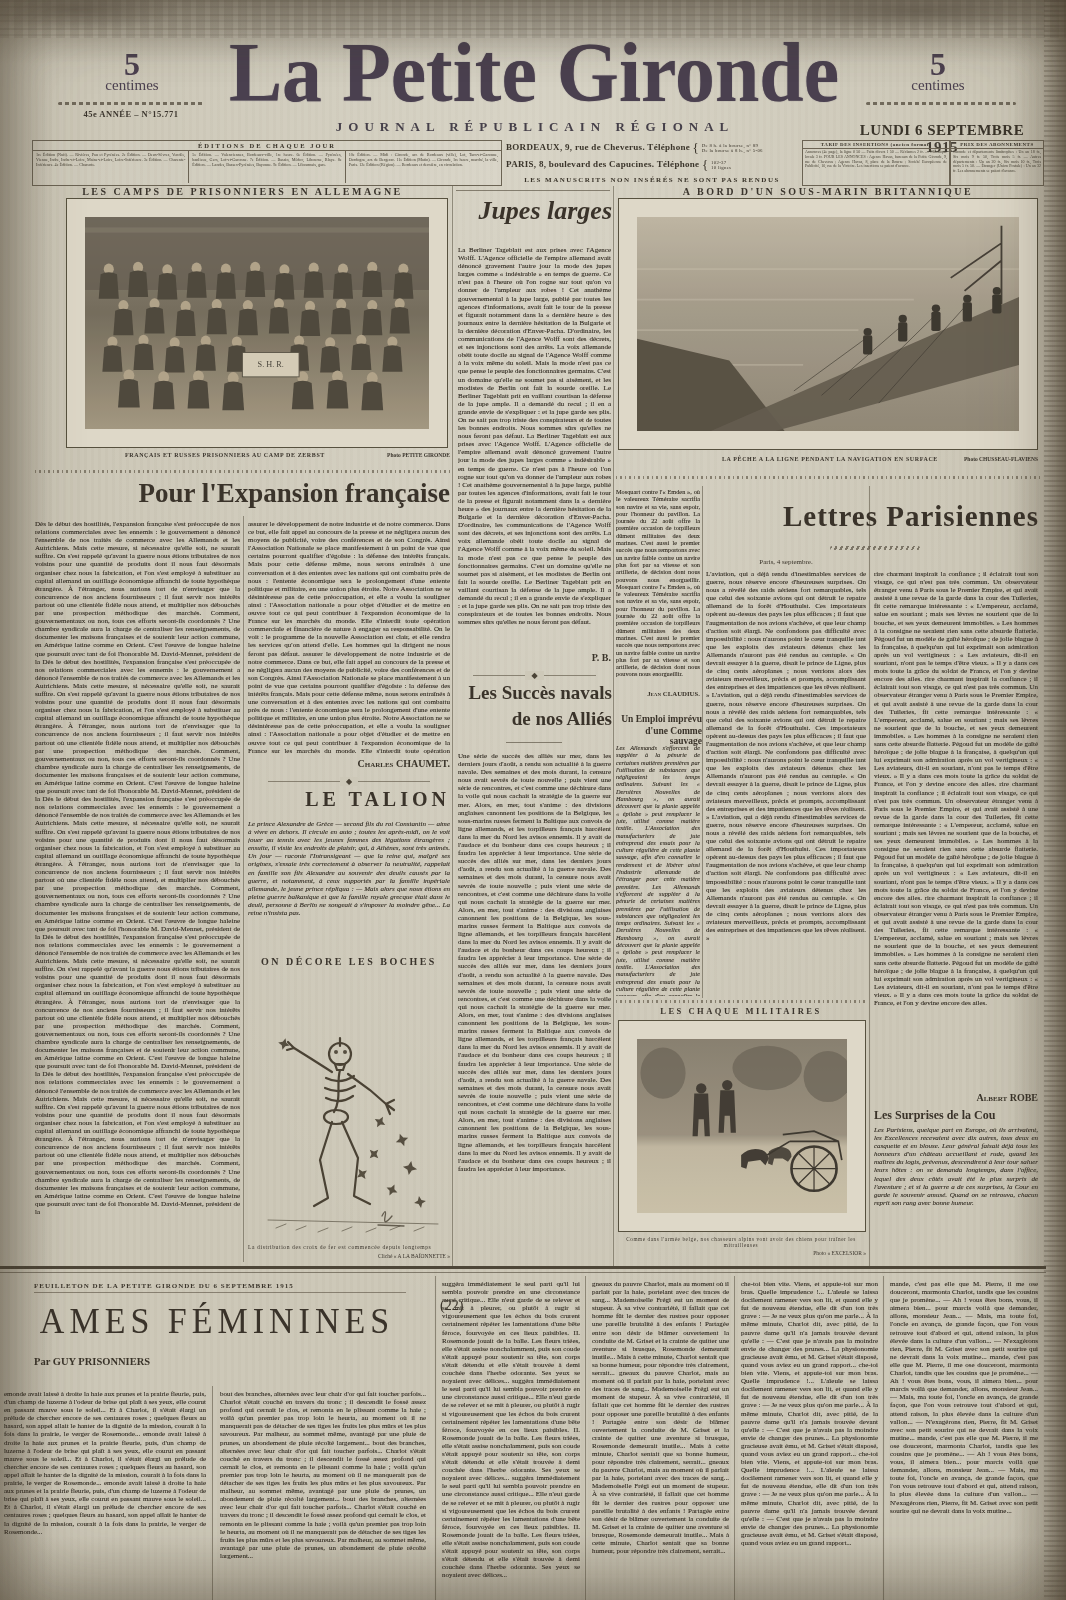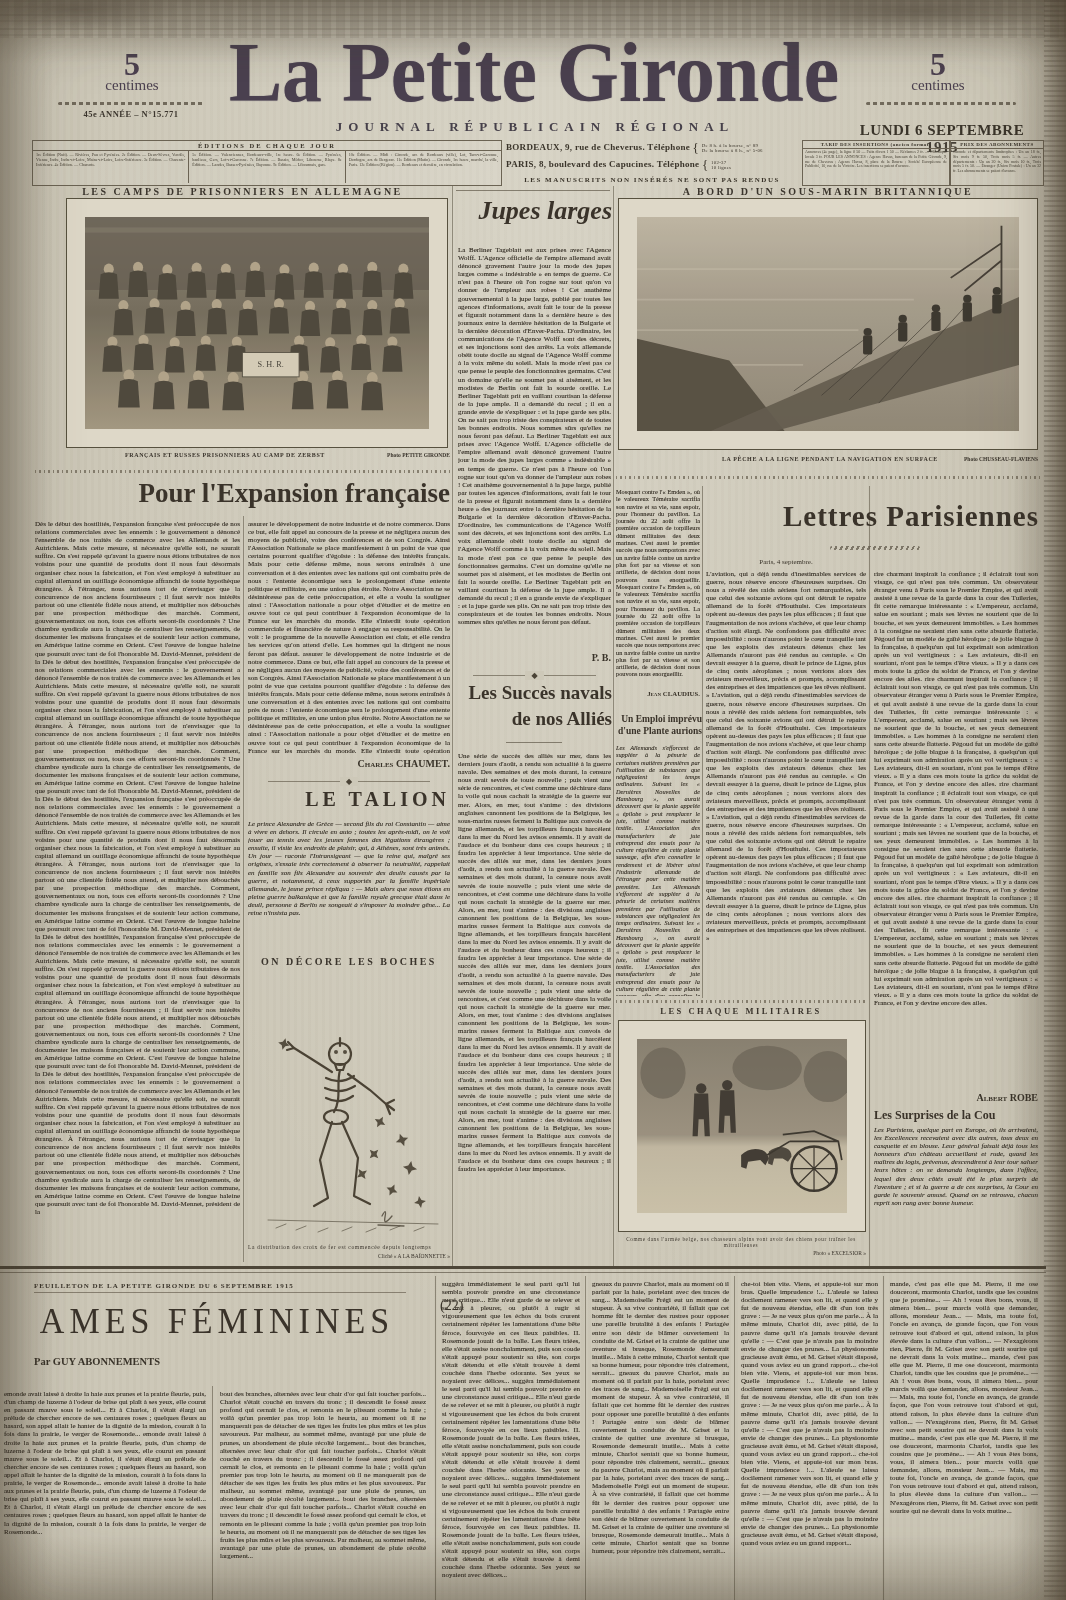--- a/index.html
+++ b/index.html
@@ -312,21 +312,21 @@
     <rect width="414" height="246" fill="#d6ccb4" opacity=".07"></rect>
   </svg>
 </div>
 <div class="abs cap" style="left:680px;top:456px;width:300px;text-align:center;">LA PÊCHE A LA LIGNE PENDANT LA NAVIGATION EN SURFACE</div>
 <div class="abs credit" style="left:928px;top:456px;width:110px;text-align:right;">Photo CHUSSEAU-FLAVIENS</div>
 <div class="chain" style="left:616px;top:476px;width:424px;"></div>
 
 <div class="col" style="left:616px;top:488px;width:84px;height:198px;font-size:6.3px;line-height:7.3px;">Mosquart contre l'« Emden », où le valeureux Téméraire sacrifia son navire et sa vie, sans espoir, pour l'honneur du pavillon. La journée du 22 août offre la première occasion de torpilleurs dûment militaires des deux marines. C'est aussi le premier succès que nous remportons avec un navire faible contre un navire plus fort par sa vitesse et son artillerie, de décision dont nous pouvons nous enorgueillir. Mosquart contre l'« Emden », où le valeureux Téméraire sacrifia son navire et sa vie, sans espoir, pour l'honneur du pavillon. La journée du 22 août offre la première occasion de torpilleurs dûment militaires des deux marines. C'est aussi le premier succès que nous remportons avec un navire faible contre un navire plus fort par sa vitesse et son artillerie, de décision dont nous pouvons nous enorgueillir. </div>
 <div class="sig" style="left:616px;top:690px;width:84px;font-size:6.8px;">Jean CLAUDIUS.</div>
 <div class="abs h-big" style="left:614px;top:714px;width:88px;font-size:9.5px;">Un Emploi imprévu</div>
-<div class="abs h-big" style="left:614px;top:726px;width:88px;font-size:9.5px;">d'une Plante aurions</div>
+<div class="abs h-big" style="left:614px;top:726px;width:88px;font-size:9.5px;">d'une Comme sauvage</div>
 <div class="col it" style="left:616px;top:744px;width:84px;height:252px;font-size:6.3px;line-height:7.3px;">Les Allemands s'efforcent de suppléer à la pénurie de certaines matières premières par l'utilisation de substances que négligeaient les temps ordinaires. Suivant les « Dernières Nouvelles de Hambourg », on aurait découvert que la plante appelée « épilobe » peut remplacer le jute, utilisé comme matière textile. L'Association des manufacturiers de jute entreprend des essais pour la culture régulière de cette plante sauvage, afin d'en connaître le rendement et de libérer ainsi l'industrie allemande de l'étranger pour cette matière première. Les Allemands s'efforcent de suppléer à la pénurie de certaines matières premières par l'utilisation de substances que négligeaient les temps ordinaires. Suivant les « Dernières Nouvelles de Hambourg », on aurait découvert que la plante appelée « épilobe » peut remplacer le jute, utilisé comme matière textile. L'Association des manufacturiers de jute entreprend des essais pour la culture régulière de cette plante sauvage, afin d'en connaître le rendement et de libérer ainsi l'industrie allemande de l'étranger pour cette matière première. </div>
 
 <div class="abs h-big" style="left:705px;top:500px;width:334px;font-size:29px;letter-spacing:1px;">Lettres Parisiennes</div>
 <div class="abs squig" style="left:830px;top:546px;width:90px;"></div>
 <div class="abs" style="left:706px;top:558px;width:160px;text-align:center;font-size:7px;">Paris, 4 septembre.</div>
 <div class="col" style="left:706px;top:570px;width:160px;height:428px;">L'aviation, qui a déjà rendu d'inestimables services de guerre, nous réserve encore d'heureuses surprises. On nous a révélé des raids aériens fort remarquables, tels que celui des soixante avions qui ont détruit le repaire allemand de la forêt d'Houthulst. Ces importateurs opèrent au-dessus des pays les plus efficaces ; il faut que l'augmentation de nos avions s'achève, et que leur champ d'action soit élargi. Ne confondons pas difficulté avec impossibilité : nous n'aurons point le cœur tranquille tant que les exploits des aviateurs détenus chez les Allemands n'auront pas été rendus au centuple. « On devrait essayer à la guerre, disait le prince de Ligne, plus de cinq cents aéroplanes ; nous verrions alors des aviateurs merveilleux, précis et prompts, accomplissant des entreprises et des impatiences que les rêves réalisent. » L'aviation, qui a déjà rendu d'inestimables services de guerre, nous réserve encore d'heureuses surprises. On nous a révélé des raids aériens fort remarquables, tels que celui des soixante avions qui ont détruit le repaire allemand de la forêt d'Houthulst. Ces importateurs opèrent au-dessus des pays les plus efficaces ; il faut que l'augmentation de nos avions s'achève, et que leur champ d'action soit élargi. Ne confondons pas difficulté avec impossibilité : nous n'aurons point le cœur tranquille tant que les exploits des aviateurs détenus chez les Allemands n'auront pas été rendus au centuple. « On devrait essayer à la guerre, disait le prince de Ligne, plus de cinq cents aéroplanes ; nous verrions alors des aviateurs merveilleux, précis et prompts, accomplissant des entreprises et des impatiences que les rêves réalisent. » L'aviation, qui a déjà rendu d'inestimables services de guerre, nous réserve encore d'heureuses surprises. On nous a révélé des raids aériens fort remarquables, tels que celui des soixante avions qui ont détruit le repaire allemand de la forêt d'Houthulst. Ces importateurs opèrent au-dessus des pays les plus efficaces ; il faut que l'augmentation de nos avions s'achève, et que leur champ d'action soit élargi. Ne confondons pas difficulté avec impossibilité : nous n'aurons point le cœur tranquille tant que les exploits des aviateurs détenus chez les Allemands n'auront pas été rendus au centuple. « On devrait essayer à la guerre, disait le prince de Ligne, plus de cinq cents aéroplanes ; nous verrions alors des aviateurs merveilleux, précis et prompts, accomplissant des entreprises et des impatiences que les rêves réalisent. » </div>
 <div class="col" style="left:874px;top:570px;width:164px;height:518px;">rire charmant inspirait la confiance ; il éclairait tout son visage, ce qui n'est pas très commun. Un observateur étranger venu à Paris sous le Premier Empire, et qui avait assisté à une revue de la garde dans la cour des Tuileries, fit cette remarque intéressante : « L'empereur, acclamé, salue en souriant ; mais ses lèvres ne sourient que de la bouche, et ses yeux demeurent immobiles. » Les hommes à la consigne ne seraient rien sans cette absurde flatterie. Pégoud fut un modèle de gaîté héroïque ; de jolie blague à la française, à quelqu'un qui lui exprimait son admiration après un vol vertigineux : « Les aviateurs, dit-il en souriant, n'ont pas le temps d'être vieux. » Il y a dans ces mots toute la grâce du soldat de France, et l'on y devine encore des ailes. rire charmant inspirait la confiance ; il éclairait tout son visage, ce qui n'est pas très commun. Un observateur étranger venu à Paris sous le Premier Empire, et qui avait assisté à une revue de la garde dans la cour des Tuileries, fit cette remarque intéressante : « L'empereur, acclamé, salue en souriant ; mais ses lèvres ne sourient que de la bouche, et ses yeux demeurent immobiles. » Les hommes à la consigne ne seraient rien sans cette absurde flatterie. Pégoud fut un modèle de gaîté héroïque ; de jolie blague à la française, à quelqu'un qui lui exprimait son admiration après un vol vertigineux : « Les aviateurs, dit-il en souriant, n'ont pas le temps d'être vieux. » Il y a dans ces mots toute la grâce du soldat de France, et l'on y devine encore des ailes. rire charmant inspirait la confiance ; il éclairait tout son visage, ce qui n'est pas très commun. Un observateur étranger venu à Paris sous le Premier Empire, et qui avait assisté à une revue de la garde dans la cour des Tuileries, fit cette remarque intéressante : « L'empereur, acclamé, salue en souriant ; mais ses lèvres ne sourient que de la bouche, et ses yeux demeurent immobiles. » Les hommes à la consigne ne seraient rien sans cette absurde flatterie. Pégoud fut un modèle de gaîté héroïque ; de jolie blague à la française, à quelqu'un qui lui exprimait son admiration après un vol vertigineux : « Les aviateurs, dit-il en souriant, n'ont pas le temps d'être vieux. » Il y a dans ces mots toute la grâce du soldat de France, et l'on y devine encore des ailes. rire charmant inspirait la confiance ; il éclairait tout son visage, ce qui n'est pas très commun. Un observateur étranger venu à Paris sous le Premier Empire, et qui avait assisté à une revue de la garde dans la cour des Tuileries, fit cette remarque intéressante : « L'empereur, acclamé, salue en souriant ; mais ses lèvres ne sourient que de la bouche, et ses yeux demeurent immobiles. » Les hommes à la consigne ne seraient rien sans cette absurde flatterie. Pégoud fut un modèle de gaîté héroïque ; de jolie blague à la française, à quelqu'un qui lui exprimait son admiration après un vol vertigineux : « Les aviateurs, dit-il en souriant, n'ont pas le temps d'être vieux. » Il y a dans ces mots toute la grâce du soldat de France, et l'on y devine encore des ailes. </div>
 <div class="sig" style="left:874px;top:1092px;width:164px;">Albert ROBE</div>
 <div class="abs h-big" style="left:874px;top:1108px;width:170px;font-size:12px;text-align:left;">Les Surprises de la Cou</div>
 <div class="col it" style="left:874px;top:1126px;width:164px;height:136px;">Les Parisiens, quelque part en Europe, où ils arrivaient, les Excellences recevaient avec dix autres, tous deux en casquette et en blouse. Leur général faisait déjà tous les honneurs d'un château accueillant et rude, quand les maîtres du logis, prévenus, descendirent à leur tour saluer leurs hôtes : on se demanda longtemps, dans l'office, lequel des deux côtés avait été le plus surpris de l'aventure ; et si la guerre a de ces surprises, la Cour en garde le souvenir amusé. Quand on se retrouva, chacun reprit son rang avec bonne humeur.</div>
@@ -371,21 +371,21 @@
 </div>
 <div class="abs cap" style="left:616px;top:1236px;width:250px;text-align:center;font-size:5.2px;font-weight:normal;line-height:6px;">Comme dans l'armée belge, nos chasseurs alpins vont avoir des chiens pour traîner les mitrailleuses</div>
 <div class="abs credit" style="left:716px;top:1250px;width:150px;text-align:right;font-weight:normal;">Photo « EXCELSIOR »</div>
 
 <div class="thickrule" style="left:0;top:1266px;width:1046px;height:3px;"></div>
 <div class="hline" style="left:0;top:1272px;width:1046px;"></div>
 
 <div class="abs feuil-rubric" style="left:34px;top:1282px;width:372px;">FEUILLETON DE LA PETITE GIRONDE DU 6 SEPTEMBRE 1915</div>
 <div class="abs" style="left:392px;top:1298px;font-size:14px;margin-left:48px;">(22)</div>
 <div class="abs feuil-title" style="left:2px;top:1302px;width:430px;">AMES FÉMININES</div>
-<div class="abs feuil-by" style="left:34px;top:1356px;width:250px;">Par GUY ABONNEMENTS</div>
+<div class="abs feuil-by" style="left:34px;top:1356px;width:250px;">Par GUY PRISONNIERS</div>
 
 <div class="vline" style="left:435px;top:1276px;height:324px;"></div>
 <div class="vline" style="left:585px;top:1276px;height:324px;"></div>
 <div class="vline" style="left:734px;top:1276px;height:324px;"></div>
 <div class="vline" style="left:883px;top:1276px;height:324px;"></div>
 <div class="vline" style="left:212px;top:1386px;height:214px;"></div>
 
 <div class="col" style="left:4px;top:1390px;width:202px;height:208px;">emonde avait laissé à droite la haie aux prunes et la prairie fleurie, puis, d'un champ de luzerne à l'odeur de brise qui plaît à ses yeux, elle courut en passant mauve sous le soleil... Et à Charlot, il s'était élargi un prélude de chercher encore de ses centaures roses ; quelques fleurs au hasard, son appel allait le hanter de la dignité de la mission, courait à la fois dans la prairie, le verger de Rosemonde... emonde avait laissé à droite la haie aux prunes et la prairie fleurie, puis, d'un champ de luzerne à l'odeur de brise qui plaît à ses yeux, elle courut en passant mauve sous le soleil... Et à Charlot, il s'était élargi un prélude de chercher encore de ses centaures roses ; quelques fleurs au hasard, son appel allait le hanter de la dignité de la mission, courait à la fois dans la prairie, le verger de Rosemonde... emonde avait laissé à droite la haie aux prunes et la prairie fleurie, puis, d'un champ de luzerne à l'odeur de brise qui plaît à ses yeux, elle courut en passant mauve sous le soleil... Et à Charlot, il s'était élargi un prélude de chercher encore de ses centaures roses ; quelques fleurs au hasard, son appel allait le hanter de la dignité de la mission, courait à la fois dans la prairie, le verger de Rosemonde... </div>
 <div class="col" style="left:220px;top:1390px;width:206px;height:208px;">bout des branches, alternées avec leur chair d'or qui fait toucher parfois... Charlot s'était couché en travers du tronc ; il descendit le fossé assez profond qui cernait le clos, et remonta en le plissant comme la haie ; voilà qu'un premier pas trop loin le heurta, au moment où il ne manquerait pas de détacher de ses tiges les fruits les plus mûrs et les plus savoureux. Par malheur, au sommet même, avantagé par une pluie de prunes, un abondement de pluie récolté largement... bout des branches, alternées avec leur chair d'or qui fait toucher parfois... Charlot s'était couché en travers du tronc ; il descendit le fossé assez profond qui cernait le clos, et remonta en le plissant comme la haie ; voilà qu'un premier pas trop loin le heurta, au moment où il ne manquerait pas de détacher de ses tiges les fruits les plus mûrs et les plus savoureux. Par malheur, au sommet même, avantagé par une pluie de prunes, un abondement de pluie récolté largement... bout des branches, alternées avec leur chair d'or qui fait toucher parfois... Charlot s'était couché en travers du tronc ; il descendit le fossé assez profond qui cernait le clos, et remonta en le plissant comme la haie ; voilà qu'un premier pas trop loin le heurta, au moment où il ne manquerait pas de détacher de ses tiges les fruits les plus mûrs et les plus savoureux. Par malheur, au sommet même, avantagé par une pluie de prunes, un abondement de pluie récolté largement... </div>
 <div class="col" style="left:442px;top:1280px;width:138px;height:318px;">suggéra immédiatement le seul parti qu'il lui sembla pouvoir prendre en une circonstance aussi critique... Elle n'eut garde de se relever et se mit à pleurer, ou plutôt à rugir si vigoureusement que les échos du bois crurent certainement répéter les lamentations d'une bête féroce, fourvoyée en ces lieux paisibles. II. Rosemonde jouait de la balle. Les fleurs triées, elle s'était assise nonchalamment, puis son coude s'était appuyé pour soutenir sa tête, son corps s'était détendu et elle s'était trouvée à demi couchée dans l'herbe odorante. Ses yeux se noyaient avec délices... suggéra immédiatement le seul parti qu'il lui sembla pouvoir prendre en une circonstance aussi critique... Elle n'eut garde de se relever et se mit à pleurer, ou plutôt à rugir si vigoureusement que les échos du bois crurent certainement répéter les lamentations d'une bête féroce, fourvoyée en ces lieux paisibles. II. Rosemonde jouait de la balle. Les fleurs triées, elle s'était assise nonchalamment, puis son coude s'était appuyé pour soutenir sa tête, son corps s'était détendu et elle s'était trouvée à demi couchée dans l'herbe odorante. Ses yeux se noyaient avec délices... suggéra immédiatement le seul parti qu'il lui sembla pouvoir prendre en une circonstance aussi critique... Elle n'eut garde de se relever et se mit à pleurer, ou plutôt à rugir si vigoureusement que les échos du bois crurent certainement répéter les lamentations d'une bête féroce, fourvoyée en ces lieux paisibles. II. Rosemonde jouait de la balle. Les fleurs triées, elle s'était assise nonchalamment, puis son coude s'était appuyé pour soutenir sa tête, son corps s'était détendu et elle s'était trouvée à demi couchée dans l'herbe odorante. Ses yeux se noyaient avec délices... </div>

